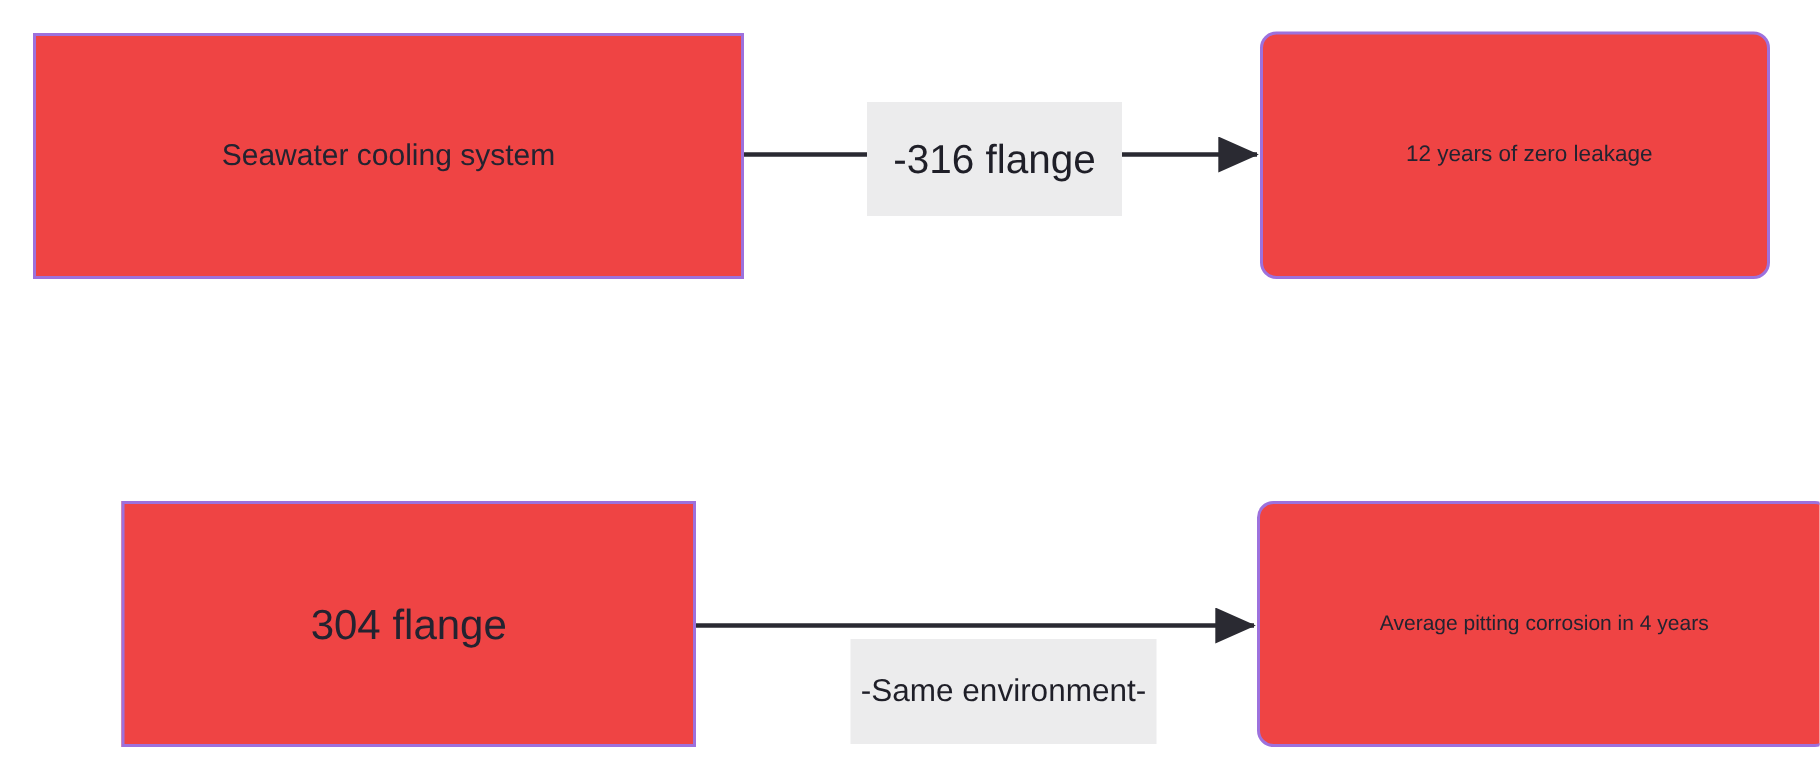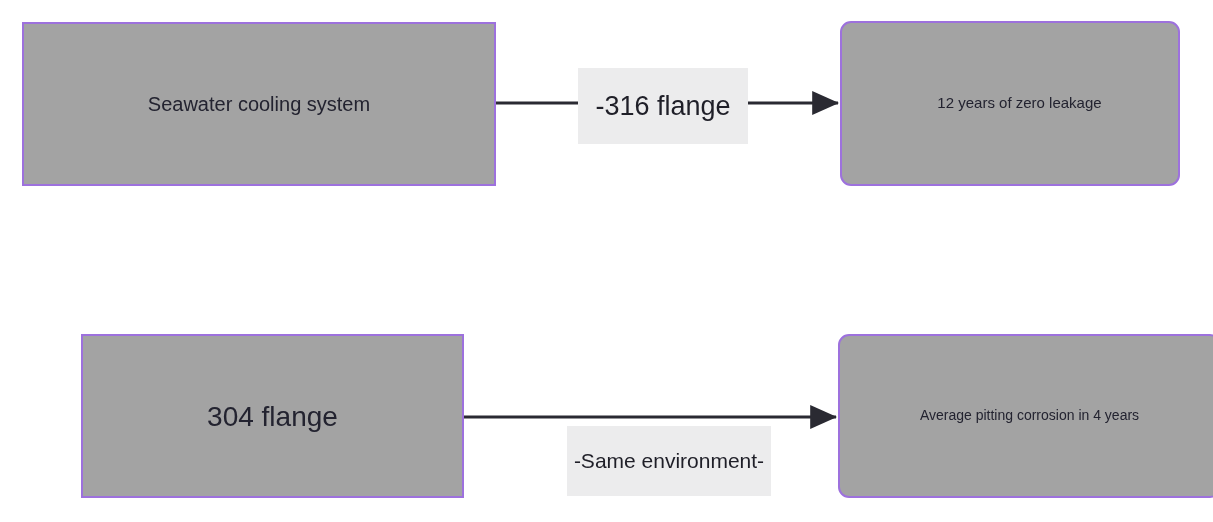--- a/index.html
+++ b/index.html
@@ -17,21 +17,21 @@
   }
   #canvas {
     position: absolute;
     left: 0; top: 0;
     width: 1213px;
     height: 522px;
   }
   .node {
     position: absolute;
     box-sizing: border-box;
-    background: #a3a3a3;
+    background: #ef4444;
     border: 2px solid #9d71dd;
     display: flex;
     align-items: center;
     justify-content: center;
     text-align: center;
     color: #232330;
     line-height: 1.25;
     padding: 6px 14px;
   }
   .node.rounded { border-radius: 11px; }

